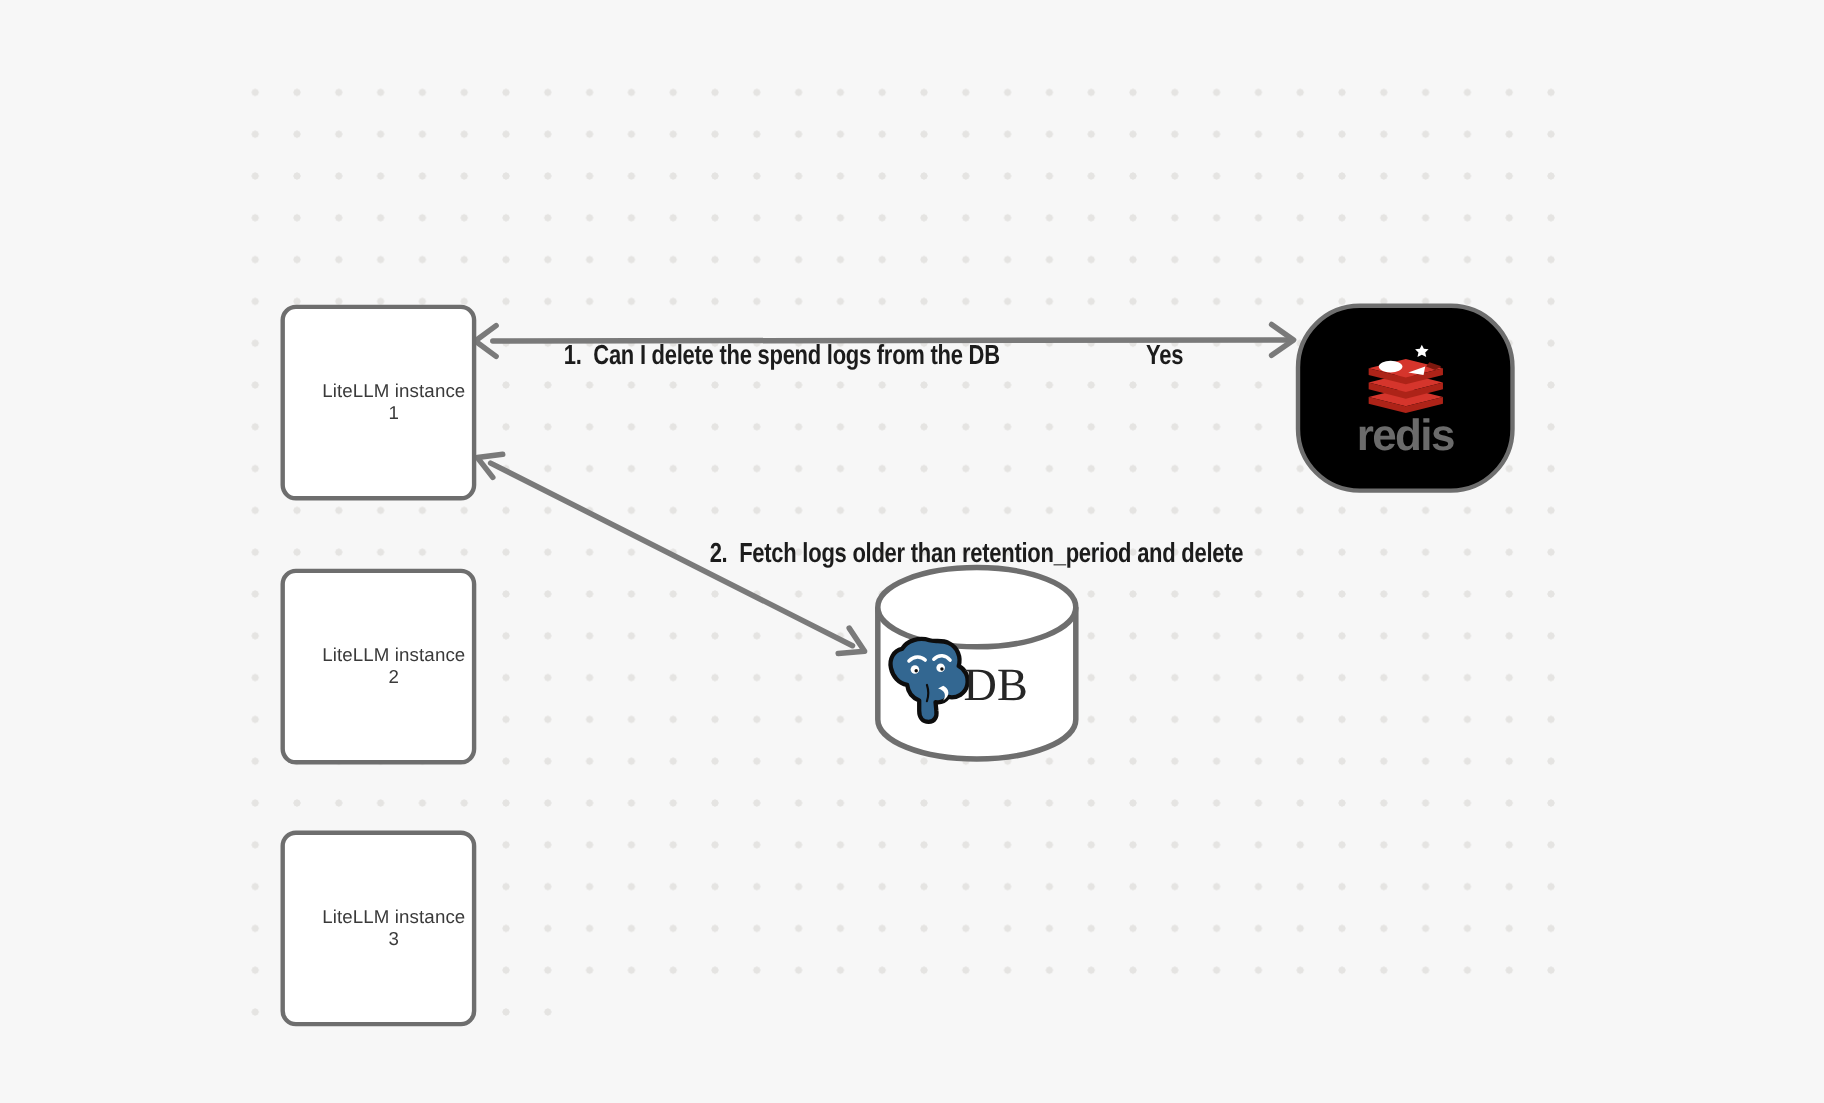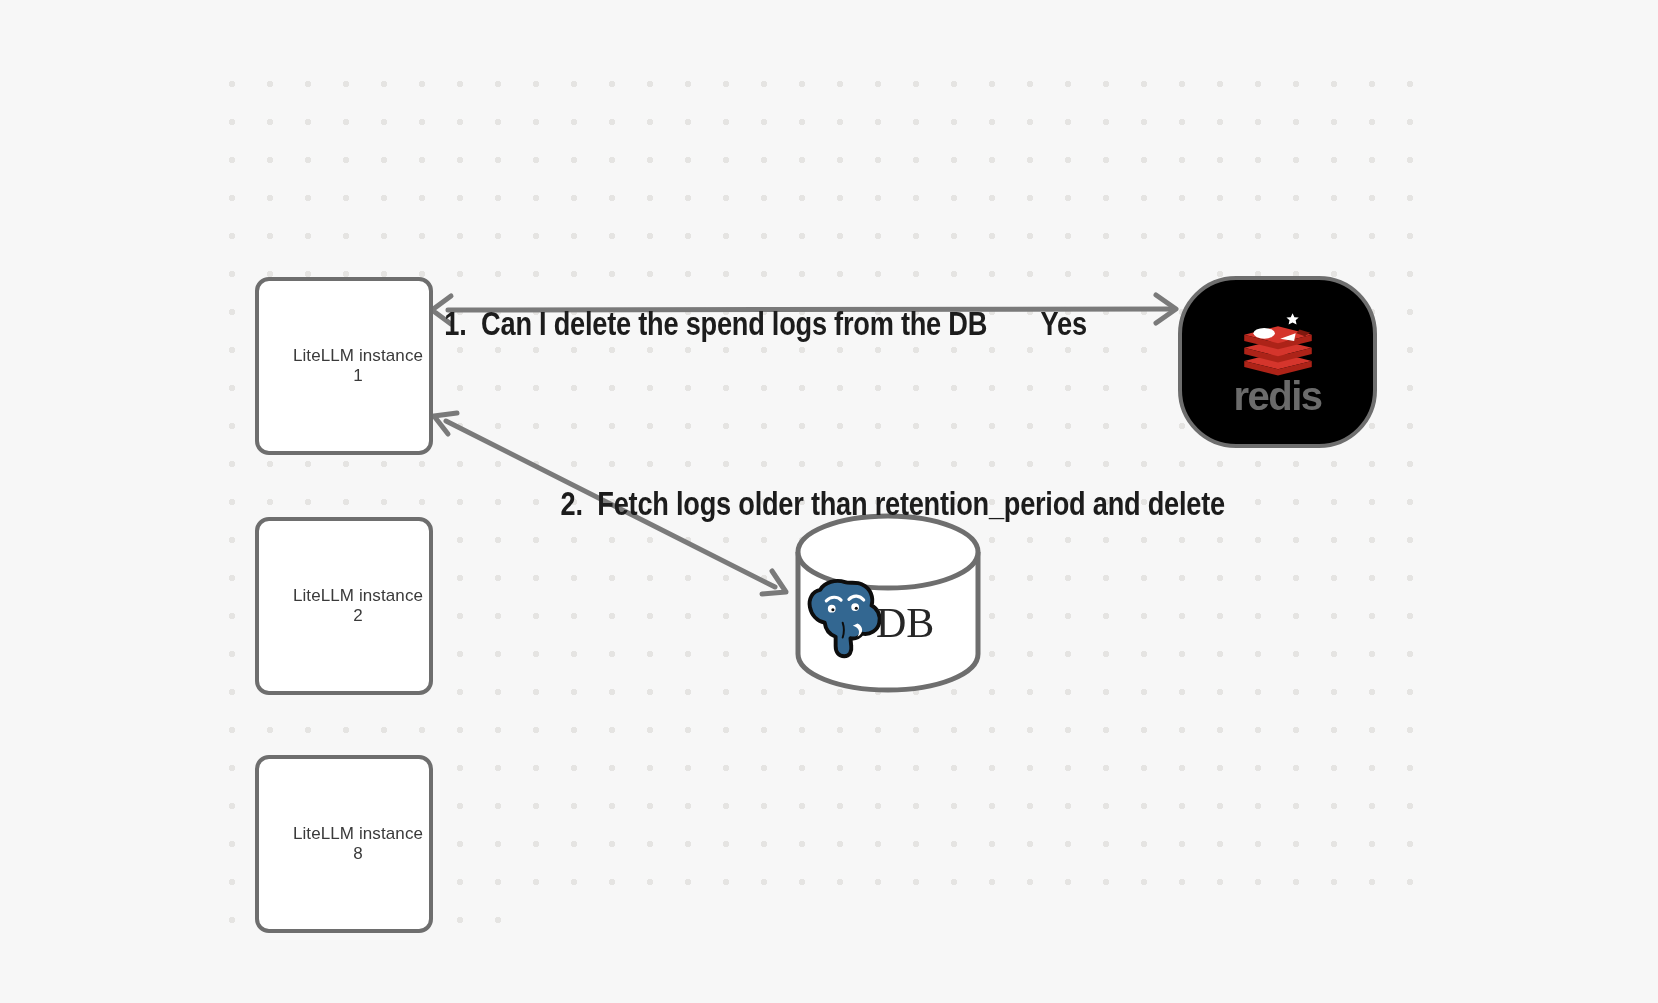--- a/index.html
+++ b/index.html
@@ -26,21 +26,21 @@
     position:absolute;left:1178px;top:276px;width:199px;height:172px;box-sizing:border-box;
     background:#000000;border:4.5px solid #6e6e6e;border-radius:58px;
     display:flex;flex-direction:column;align-items:center;justify-content:center;
   }
   #redis-node .redis-wordmark{
     margin-top:2px;font-size:40px;font-weight:700;color:#6b6b6b;
     letter-spacing:-1.5px;line-height:34px;
   }
   .edge-label{
     position:absolute;transform:translateX(-50%);
-    font-weight:700;font-size:34px;line-height:28px;color:#1c1c1c;
+    font-weight:700;font-size:25px;line-height:28px;color:#1c1c1c;
     white-space:pre;letter-spacing:-.3px;
   }
   .edge-label>span{display:inline-block;transform:scaleX(.8);transform-origin:center center;}
   #db-label{
     position:absolute;left:876px;top:600px;
     font-size:42px;font-weight:500;color:#262626;line-height:46px;letter-spacing:0;font-family:Liberation Serif, serif;
   }
   svg{position:absolute;overflow:visible;}
 </style>
 </head>
@@ -64,21 +64,21 @@
     </g>
   </svg>
 
   <div class="node-box" style="left:255px;top:277px">
     <div class="node-label">LiteLLM instance 1</div>
   </div>
   <div class="node-box" style="left:255px;top:517px">
     <div class="node-label">LiteLLM instance 2</div>
   </div>
   <div class="node-box" style="left:255px;top:755px">
-    <div class="node-label">LiteLLM instance 8</div>
+    <div class="node-label">LiteLLM instance 3</div>
   </div>
 
   <div id="redis-node">
     <svg width="78" height="66" viewBox="0 -10 100 86" style="position:static">
 
       <path d="M50 44 L94 55 L50 66 L6 55 Z" fill="#d5352c"></path>
       <path d="M6 55 L6 63 L50 74 L94 63 L94 55 L50 66 Z" fill="#ad2318"></path>
 
       <path d="M50 27 L94 38 L50 49 L6 38 Z" fill="#d5352c"></path>
       <path d="M6 38 L6 46 L50 57 L94 46 L94 38 L50 49 Z" fill="#ad2318"></path>

